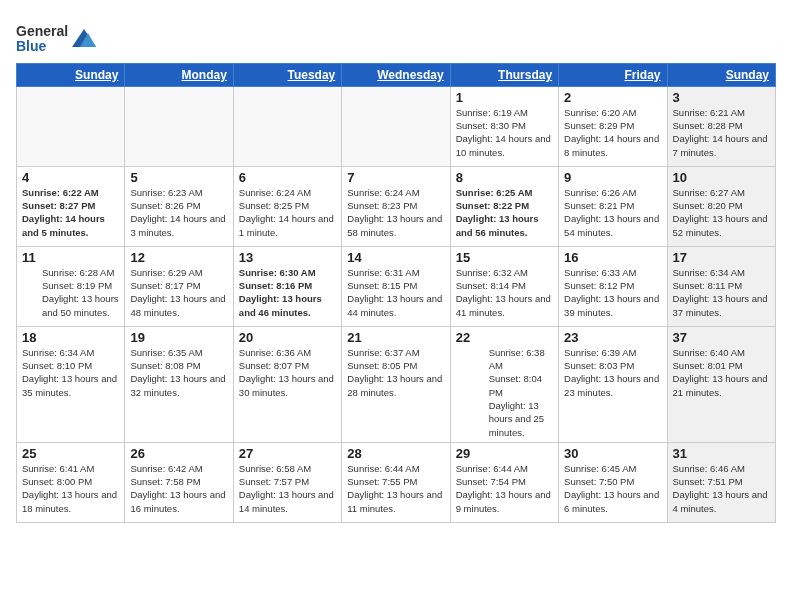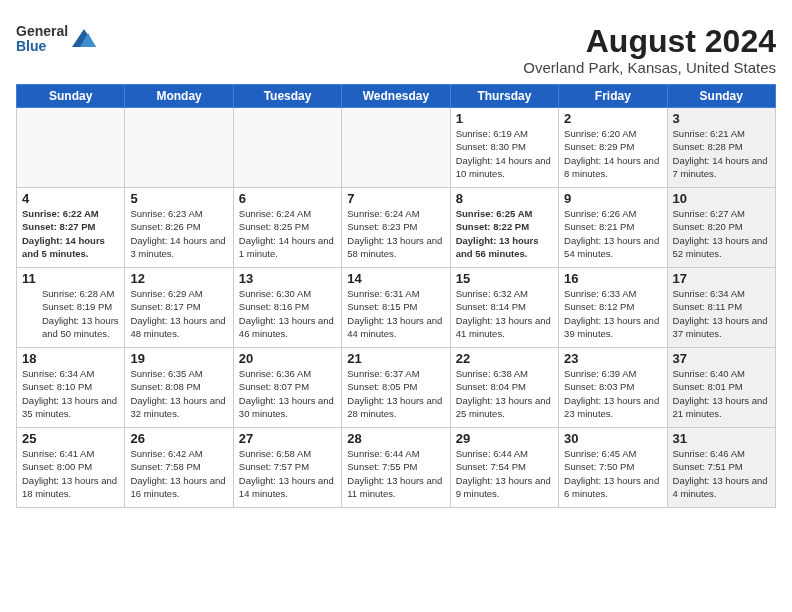--- a/index.html
+++ b/index.html
@@ -13,21 +13,21 @@
     .logo-text { display: flex; flex-direction: column; line-height: 1.1; }
     .logo-general { font-size: 14px; font-weight: bold; color: #333; }
     .logo-blue { font-size: 14px; font-weight: bold; color: #2060a0; }
     .logo-icon { width: 28px; height: 28px; margin-left: 2px; }
     
     .title-block { text-align: right; }
     .main-title { font-size: 32px; font-weight: bold; color: #222; line-height: 1.1; }
     .sub-title { font-size: 15px; color: #444; }
     
     .calendar { width: 100%; border-collapse: collapse; }
-    .calendar th { background: #2060c0; color: #fff; text-align: center; padding: 4px 6px; font-size: 12px; font-weight: bold; border: 1px solid #4080d0; }
+    .calendar th { background: #2060c0; color: #fff; text-align: right; padding: 4px 6px; font-size: 12px; font-weight: bold; border: 1px solid #4080d0; text-decoration: underline; }
     .calendar td { border: 1px solid #ccc; vertical-align: top; padding: 3px 5px; font-size: 9.5px; color: #333; background: #fff; width: 14.28%; min-height: 70px; }
     .calendar td.empty { background: #f8f8f8; }
     .calendar td.shaded { background: #f0f0f0; }
     .day-num { font-size: 13px; font-weight: bold; color: #222; display: block; margin-bottom: 1px; }
     .day-info { line-height: 1.4; font-size: 9.5px; }
     tr { height: 80px; }
     tr.header-row { height: auto; }
   </style>
 </head>
 <body>
@@ -37,24 +37,20 @@
     <div class="logo">
       <div class="logo-text">
         <span class="logo-general">General</span>
         <span class="logo-blue">Blue</span>
       </div>
       <svg class="logo-icon" viewBox="0 0 28 28">
         <polygon points="14,4 26,22 2,22" fill="#2060a0"></polygon>
         <polygon points="18,8 26,22 10,22" fill="#4090d0"></polygon>
       </svg>
     </div>
-    <div class="title-block">
-      <div class="main-title">August 2024</div>
-      <div class="sub-title">Overland Park, Kansas, United States</div>
-    </div>
   </div>
 
   <table class="calendar">
     <thead>
       <tr class="header-row">
         <th>Sunday</th>
         <th>Monday</th>
         <th>Tuesday</th>
         <th>Wednesday</th>
         <th>Thursday</th>
@@ -139,21 +135,21 @@
 Daylight: 13 hours and 50 minutes.</div>
           </td>
           <td>
             <span class="day-num">12</span>
             <div class="day-info" style="white-space: pre-line;">Sunrise: 6:29 AM
 Sunset: 8:17 PM
 Daylight: 13 hours and 48 minutes.</div>
           </td>
           <td>
             <span class="day-num">13</span>
-            <div class="day-info" style="white-space: pre-line;">Sunrise: 6:30 AM
+            <div class="day-info" style="white-space: pre-line; font-weight: bold;">Sunrise: 6:30 AM
 Sunset: 8:16 PM
 Daylight: 13 hours and 46 minutes.</div>
           </td>
           <td>
             <span class="day-num">14</span>
             <div class="day-info" style="white-space: pre-line;">Sunrise: 6:31 AM
 Sunset: 8:15 PM
 Daylight: 13 hours and 44 minutes.</div>
           </td>
           <td>
@@ -195,21 +191,21 @@
 Daylight: 13 hours and 30 minutes.</div>
           </td>
           <td>
             <span class="day-num">21</span>
             <div class="day-info" style="white-space: pre-line;">Sunrise: 6:37 AM
 Sunset: 8:05 PM
 Daylight: 13 hours and 28 minutes.</div>
           </td>
           <td>
             <span class="day-num">22</span>
-            <div class="day-info" style="white-space: pre-line;">Sunrise: 6:38 AM
+            <div class="day-info" style="white-space: pre-line; margin-left: 33px;">Sunrise: 6:38 AM
 Sunset: 8:04 PM
 Daylight: 13 hours and 25 minutes.</div>
           </td>
           <td>
             <span class="day-num">23</span>
             <div class="day-info" style="white-space: pre-line;">Sunrise: 6:39 AM
 Sunset: 8:03 PM
 Daylight: 13 hours and 23 minutes.</div>
           </td>
           <td class="shaded">

